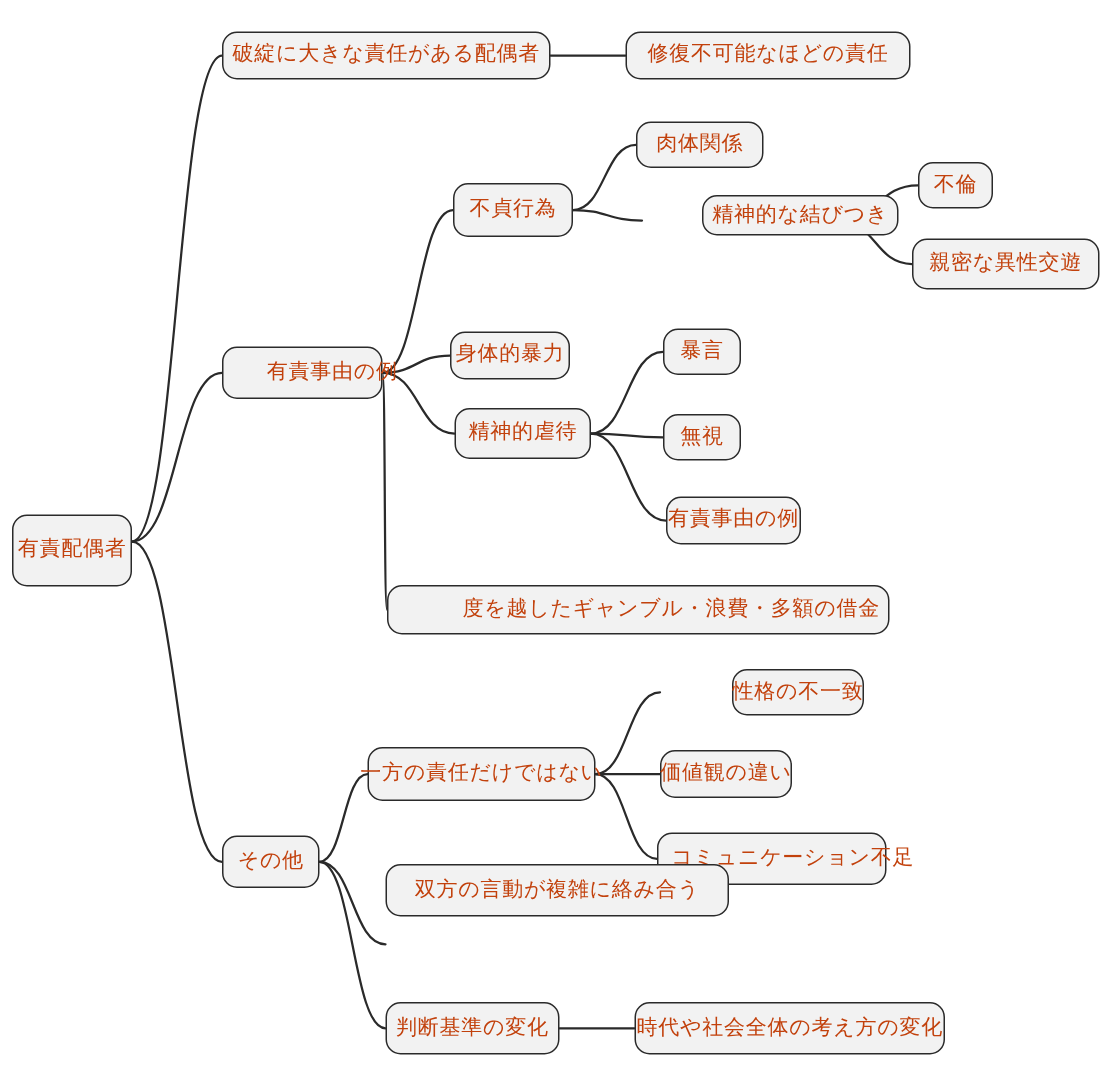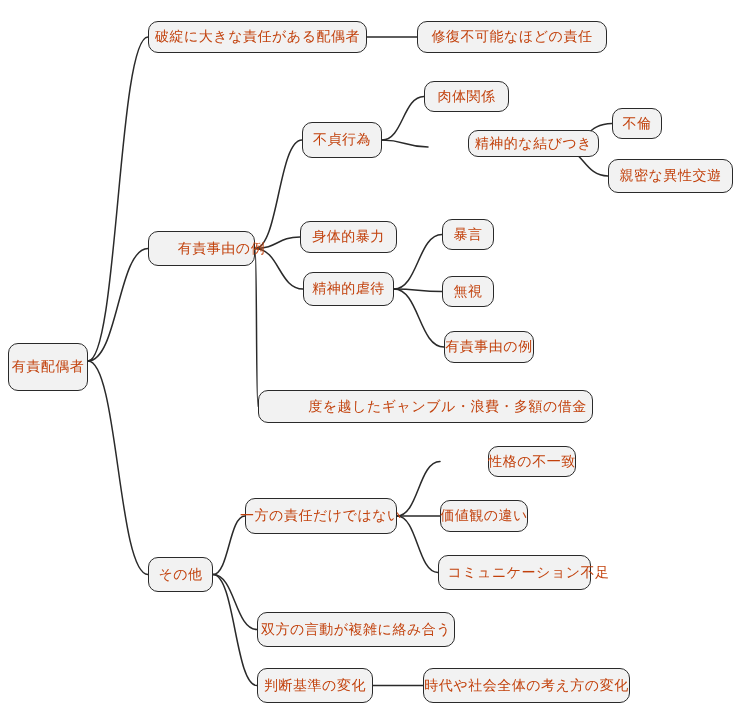--- a/index.html
+++ b/index.html
@@ -70,28 +70,28 @@
   <div id="node-layer">
       <div class="node" style="left: 8px; top: 343px; width: 80px; height: 48px;">有責配偶者</div>
       <div class="node" style="left: 148px; top: 21px; width: 219px; height: 32px;">破綻に大きな責任がある配偶者</div>
       <div class="node" style="left: 417px; top: 21px; width: 190px; height: 32px;">修復不可能なほどの責任</div>
       <div class="node" style="left: 148px; top: 231px; width: 107px; height: 35px; padding-left: 40px;">有責事由の例</div>
       <div class="node" style="left: 302px; top: 122px; width: 80px; height: 36px;">不貞行為</div>
       <div class="node" style="left: 424px; top: 81px; width: 85px; height: 31px;">肉体関係</div>
       <div class="node" style="left: 428px; top: 130px; width: 131px; height: 27px; margin-left: 40px;">精神的な結びつき</div>
       <div class="node" style="left: 612px; top: 108px; width: 50px; height: 31px;">不倫</div>
       <div class="node" style="left: 608px; top: 159px; width: 125px; height: 34px;">親密な異性交遊</div>
-      <div class="node" style="left: 300px; top: 221px; width: 97px; height: 32px;">身体的暴力</div>
+      <div class="node" style="left: 300px; top: 221px; width: 80px; height: 32px;">身体的暴力</div>
       <div class="node" style="left: 303px; top: 272px; width: 91px; height: 34px;">精神的虐待</div>
       <div class="node" style="left: 442px; top: 219px; width: 52px; height: 31px; text-align: center;">暴言</div>
       <div class="node" style="left: 442px; top: 276px; width: 52px; height: 31px;">無視</div>
       <div class="node" style="left: 444px; top: 331px; width: 90px; height: 32px;">有責事由の例</div>
       <div class="node" style="left: 258px; top: 390px; width: 335px; height: 33px; padding-left: 44px;">度を越したギャンブル・浪費・多額の借金</div>
       <div class="node" style="left: 148px; top: 557px; width: 65px; height: 35px;">その他</div>
       <div class="node" style="left: 245px; top: 498px; width: 152px; height: 36px;">一方の責任だけではない</div>
       <div class="node" style="left: 440px; top: 446px; width: 88px; height: 31px; margin-left: 48px;">性格の不一致</div>
       <div class="node" style="left: 440px; top: 500px; width: 88px; height: 32px;">価値観の違い</div>
       <div class="node" style="left: 438px; top: 555px; width: 153px; height: 35px; padding-left: 28px;">コミュニケーション不足</div>
-      <div class="node" style="left: 257px; top: 612px; width: 198px; height: 35px;">双方の言動が複雑に絡み合う</div>
+      <div class="node" style="left: 257px; top: 576px; width: 229px; height: 35px;">双方の言動が複雑に絡み合う</div>
       <div class="node" style="left: 257px; top: 668px; width: 116px; height: 35px;">判断基準の変化</div>
       <div class="node" style="left: 423px; top: 668px; width: 207px; height: 35px;">時代や社会全体の考え方の変化</div>
     </div>
 </div>
 
 </body></html>

